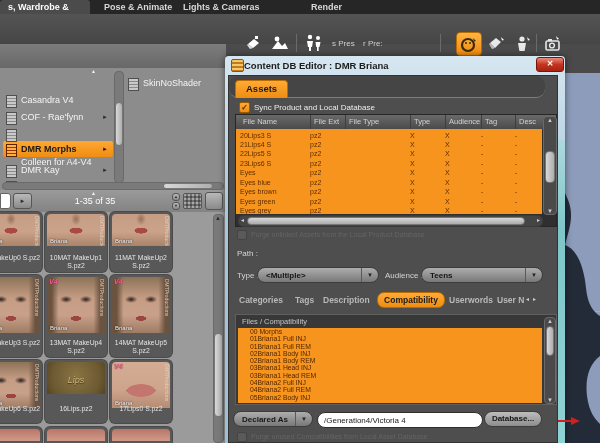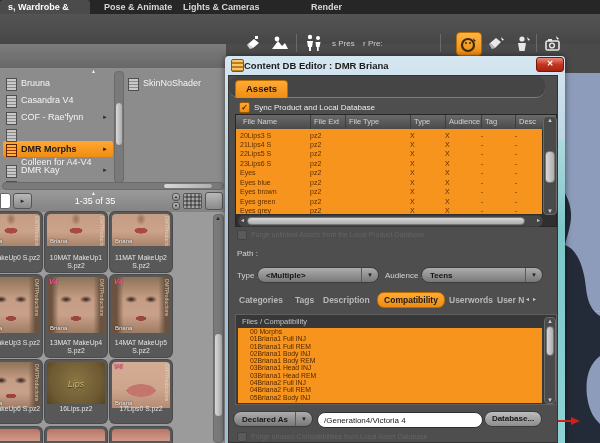--- a/index.html
+++ b/index.html
@@ -177,25 +177,20 @@
     <input class="abs search" placeholder="Enter text to search by..." style="">
     <div class="abs sbtn" style="left:155px;top:46px;width:20px;height:14px;line-height:14px;"><span>▼</span></div>
     <div class="abs sbtn" style="left:179px;top:46px;width:20px;height:14px;line-height:14px;border-left:2px solid #5a5a5a;"><span>▼</span></div>
     <div class="abs" style="left:203px;top:45px;width:15px;height:15px;border-radius:50%;background:radial-gradient(circle at 35% 35%,#cfcfcf,#7c7c7c);border:1px solid #4c4c4c;"></div>
   </div>
 
   <div class="abs tree">
     <div class="abs upglyph" style="left:91px;top:0;">▲</div>
     <div class="abs selbar" style="top:73px;"></div>
 
-    <div class="abs titem" style="left:6px;top:8px;width:106px;">
-      <span class="ticon"></span>
-      <span style="position:absolute;left:15px;">Bruuna</span>
-      <span class="tarrow"></span>
-    </div>
     <div class="abs titem" style="left:6px;top:25px;width:106px;">
       <span class="ticon"></span>
       <span style="position:absolute;left:15px;">Casandra V4</span>
       <span class="tarrow"></span>
     </div>
     <div class="abs titem" style="left:6px;top:42px;width:106px;">
       <span class="ticon"></span>
       <span style="position:absolute;left:15px;">COF - Rae'fynn</span>
       <span class="tarrow">►</span>
     </div>
@@ -297,21 +292,21 @@
     </div>
 
     <div class="abs tile" style="left:-20px;top:148px;width:62px;height:63px;">
       <div class="timg face-b" style="height:46px;">
         <span class="briana">Briana</span>
         <span class="dmt">DMTProductions</span>
       </div>
       <div class="tlabel" style="height:17px;">AT MakeUp6 S.pz2</div>
     </div>
     <div class="abs tile" style="left:45px;top:148px;width:62px;height:63px;">
-      <div class="timg tex-lips" style="height:42px;font-style:italic;">
+      <div class="timg tex-lips" style="height:32px;font-style:italic;">
         <span class="lipsword">Lips</span>
       </div>
       <div class="tlabel" style="height:17px;">16Lips.pz2</div>
     </div>
     <div class="abs tile" style="left:110px;top:148px;width:62px;height:63px;">
       <div class="timg face-lips" style="height:46px;">
         <span class="v4">V4</span>
         <span class="briana">Briana</span>
         <span class="dmt">DMTProductions</span>
       </div>

